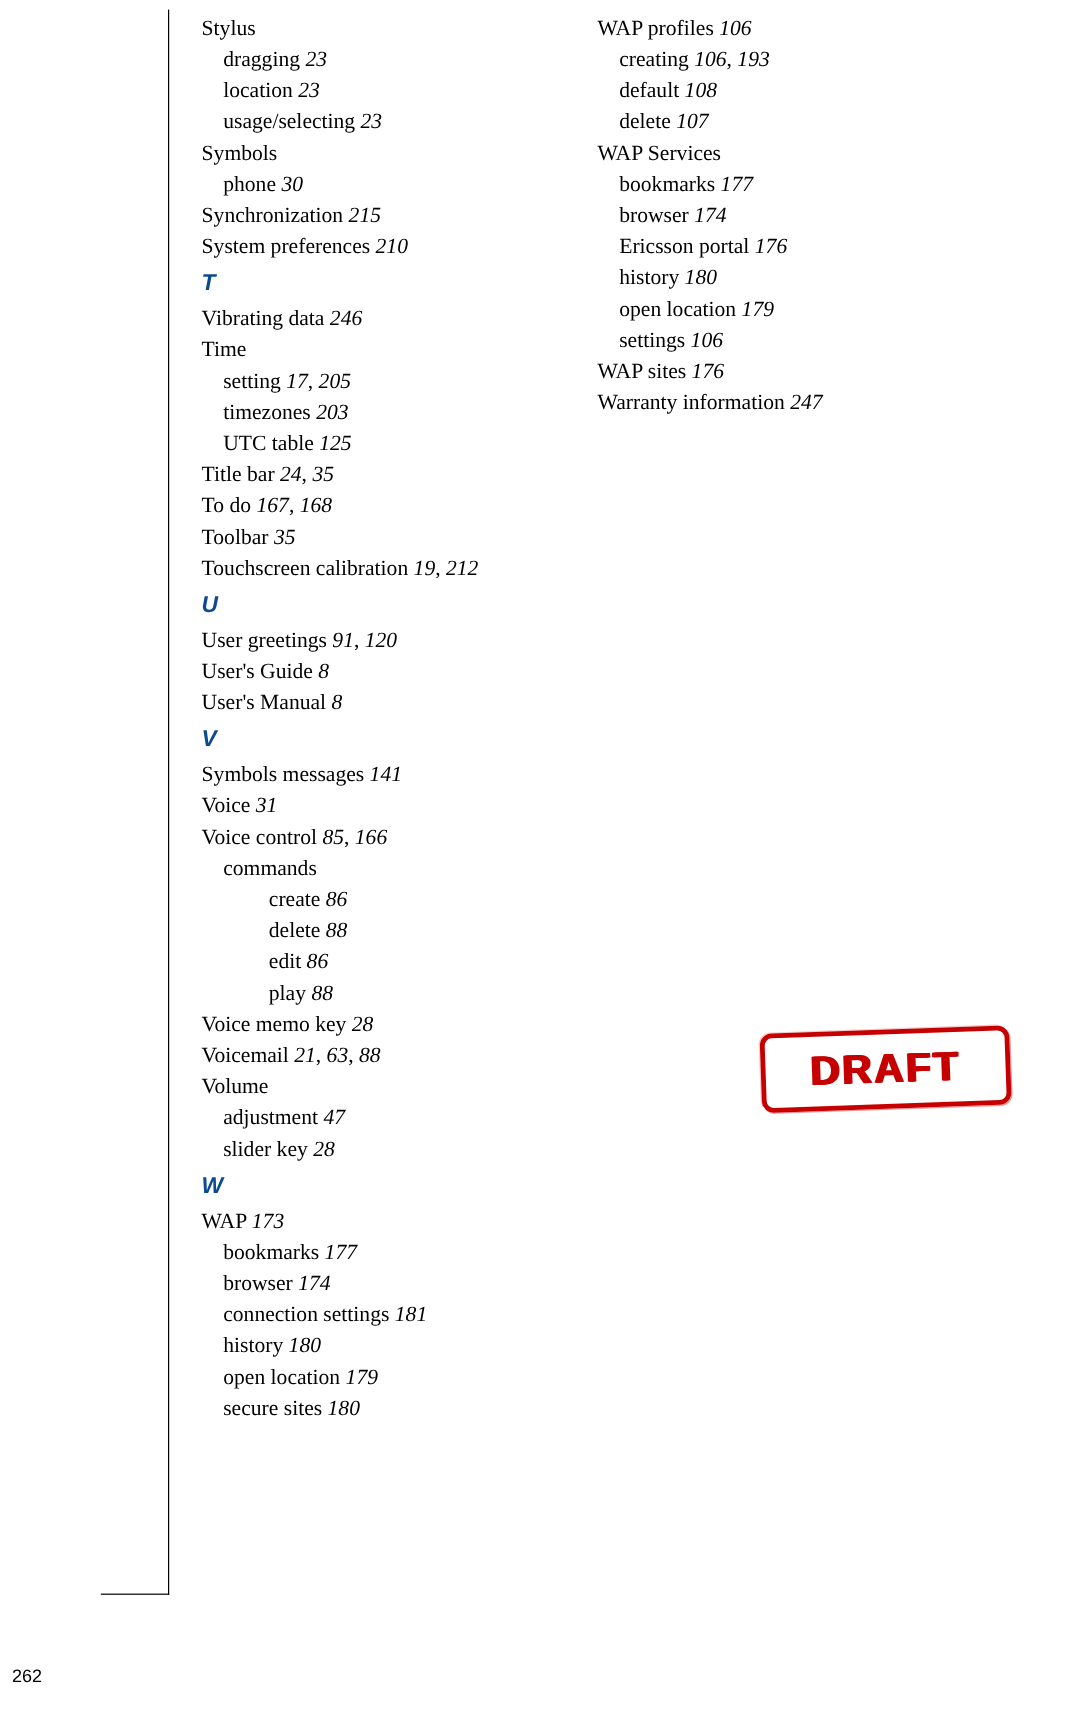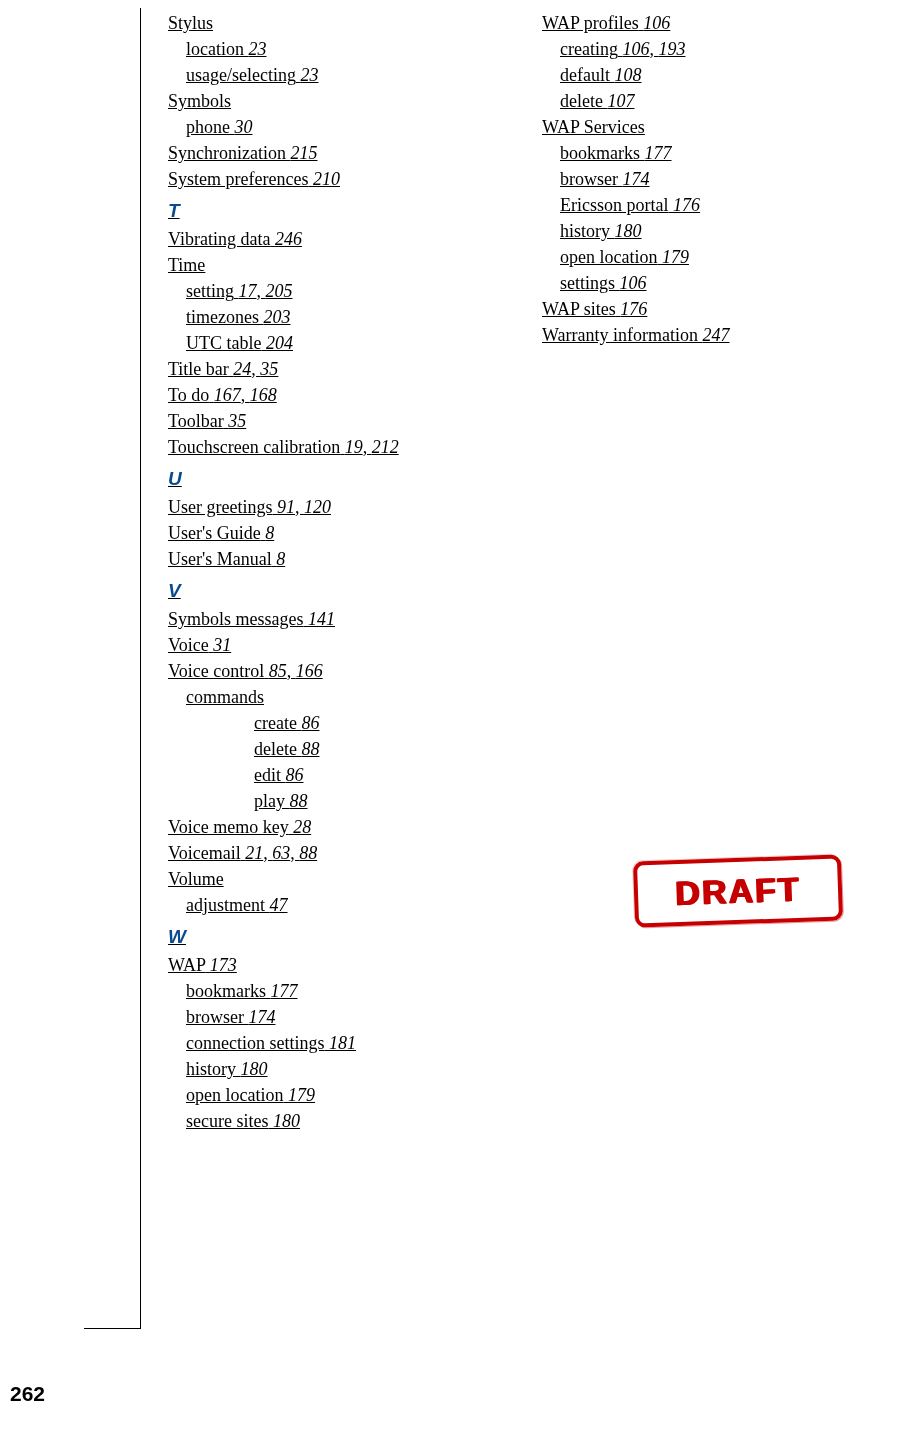--- a/index.html
+++ b/index.html
@@ -25,46 +25,44 @@
     width: 56px;
     height: 1320px;
     border-right: 1px solid #000;
     border-bottom: 1px solid #000;
   }
   .columns {
     position: absolute;
     left: 168px;
     top: 10px;
     display: flex;
-    gap: 44px;
-    text-decoration: underline;
   }
   .col {
     width: 330px;
   }
   .entry-l0 { margin-left: 0; line-height: 26px; }
   .entry-l1 { margin-left: 18px; line-height: 26px; }
-  .entry-l2 { margin-left: 86px; line-height: 26px; }
+  .entry-l2 { margin-left: 56px; line-height: 26px; }
   .pg { font-style: italic; }
   .sec-letter {
     color: #0a4b8f;
     font-family: Arial, Helvetica, sans-serif;
     font-weight: bold;
     font-style: italic;
     font-size: 19px;
     margin-top: 8px;
     margin-bottom: 4px;
   }
   .page-number {
     position: absolute;
     left: 10px;
     bottom: 30px;
     font-family: Arial, Helvetica, sans-serif;
-    font-size: 21px;
-    font-weight: bold;
+    font-size: 15px;
+    font-weight: normal;
     text-align: right;
   }
   .draft-stamp {
     position: absolute;
     right: 58px;
     top: 858px;
     width: 200px;
     height: 58px;
     border: 4px solid #c60000;
     border-radius: 10px;
@@ -85,32 +83,33 @@
 </style>
 </head>
 <body>
 
 <div class="page">
   <div class="bracket"></div>
 
   <div class="columns" id="columns">
       <div class="col">
         <div class="entry-l0"><span>Stylus</span></div>
+        <div class="entry-l1"><span>dragging</span> <span class="pg"><i>23</i></span></div>
         <div class="entry-l1"><span>location</span> <span class="pg"><i>23</i></span></div>
         <div class="entry-l1"><span>usage/selecting</span> <span class="pg"><i>23</i></span></div>
         <div class="entry-l0"><span>Symbols</span></div>
         <div class="entry-l1"><span>phone</span> <span class="pg"><i>30</i></span></div>
         <div class="entry-l0"><span>Synchronization</span> <span class="pg"><i>215</i></span></div>
         <div class="entry-l0"><span>System preferences</span> <span class="pg"><i>210</i></span></div>
         <div class="sec-letter">T</div>
         <div class="entry-l0"><span>Vibrating data</span> <span class="pg"><i>246</i></span></div>
         <div class="entry-l0"><span>Time</span></div>
         <div class="entry-l1"><span>setting</span> <span class="pg"><i>17</i><span style="font-style: normal;">, </span><i>205</i></span></div>
         <div class="entry-l1"><span>timezones</span> <span class="pg"><i>203</i></span></div>
-        <div class="entry-l1"><span>UTC table</span> <span class="pg"><i>204</i></span></div>
+        <div class="entry-l1"><span>UTC table</span> <span class="pg"><i>125</i></span></div>
         <div class="entry-l0"><span>Title bar</span> <span class="pg"><i>24</i><span style="font-style: normal;">, </span><i>35</i></span></div>
         <div class="entry-l0"><span>To do</span> <span class="pg"><i>167</i><span style="font-style: normal;">, </span><i>168</i></span></div>
         <div class="entry-l0"><span>Toolbar</span> <span class="pg"><i>35</i></span></div>
         <div class="entry-l0"><span>Touchscreen calibration</span> <span class="pg"><i>19</i><span style="font-style: normal;">, </span><i>212</i></span></div>
         <div class="sec-letter">U</div>
         <div class="entry-l0"><span>User greetings</span> <span class="pg"><i>91</i><span style="font-style: normal;">, </span><i>120</i></span></div>
         <div class="entry-l0"><span>User's Guide</span> <span class="pg"><i>8</i></span></div>
         <div class="entry-l0"><span>User's Manual</span> <span class="pg"><i>8</i></span></div>
         <div class="sec-letter">V</div>
         <div class="entry-l0"><span>Symbols messages</span> <span class="pg"><i>141</i></span></div>
@@ -118,20 +117,21 @@
         <div class="entry-l0"><span>Voice control</span> <span class="pg"><i>85</i><span style="font-style: normal;">, </span><i>166</i></span></div>
         <div class="entry-l1"><span>commands</span></div>
         <div class="entry-l2"><span>create</span> <span class="pg"><i>86</i></span></div>
         <div class="entry-l2"><span>delete</span> <span class="pg"><i>88</i></span></div>
         <div class="entry-l2"><span>edit</span> <span class="pg"><i>86</i></span></div>
         <div class="entry-l2"><span>play</span> <span class="pg"><i>88</i></span></div>
         <div class="entry-l0"><span>Voice memo key</span> <span class="pg"><i>28</i></span></div>
         <div class="entry-l0"><span>Voicemail</span> <span class="pg"><i>21</i><span style="font-style: normal;">, </span><i>63</i><span style="font-style: normal;">, </span><i>88</i></span></div>
         <div class="entry-l0"><span>Volume</span></div>
         <div class="entry-l1"><span>adjustment</span> <span class="pg"><i>47</i></span></div>
+        <div class="entry-l1"><span>slider key</span> <span class="pg"><i>28</i></span></div>
         <div class="sec-letter">W</div>
         <div class="entry-l0"><span>WAP</span> <span class="pg"><i>173</i></span></div>
         <div class="entry-l1"><span>bookmarks</span> <span class="pg"><i>177</i></span></div>
         <div class="entry-l1"><span>browser</span> <span class="pg"><i>174</i></span></div>
         <div class="entry-l1"><span>connection settings</span> <span class="pg"><i>181</i></span></div>
         <div class="entry-l1"><span>history</span> <span class="pg"><i>180</i></span></div>
         <div class="entry-l1"><span>open location</span> <span class="pg"><i>179</i></span></div>
         <div class="entry-l1"><span>secure sites</span> <span class="pg"><i>180</i></span></div>
       </div>
       <div class="col">

